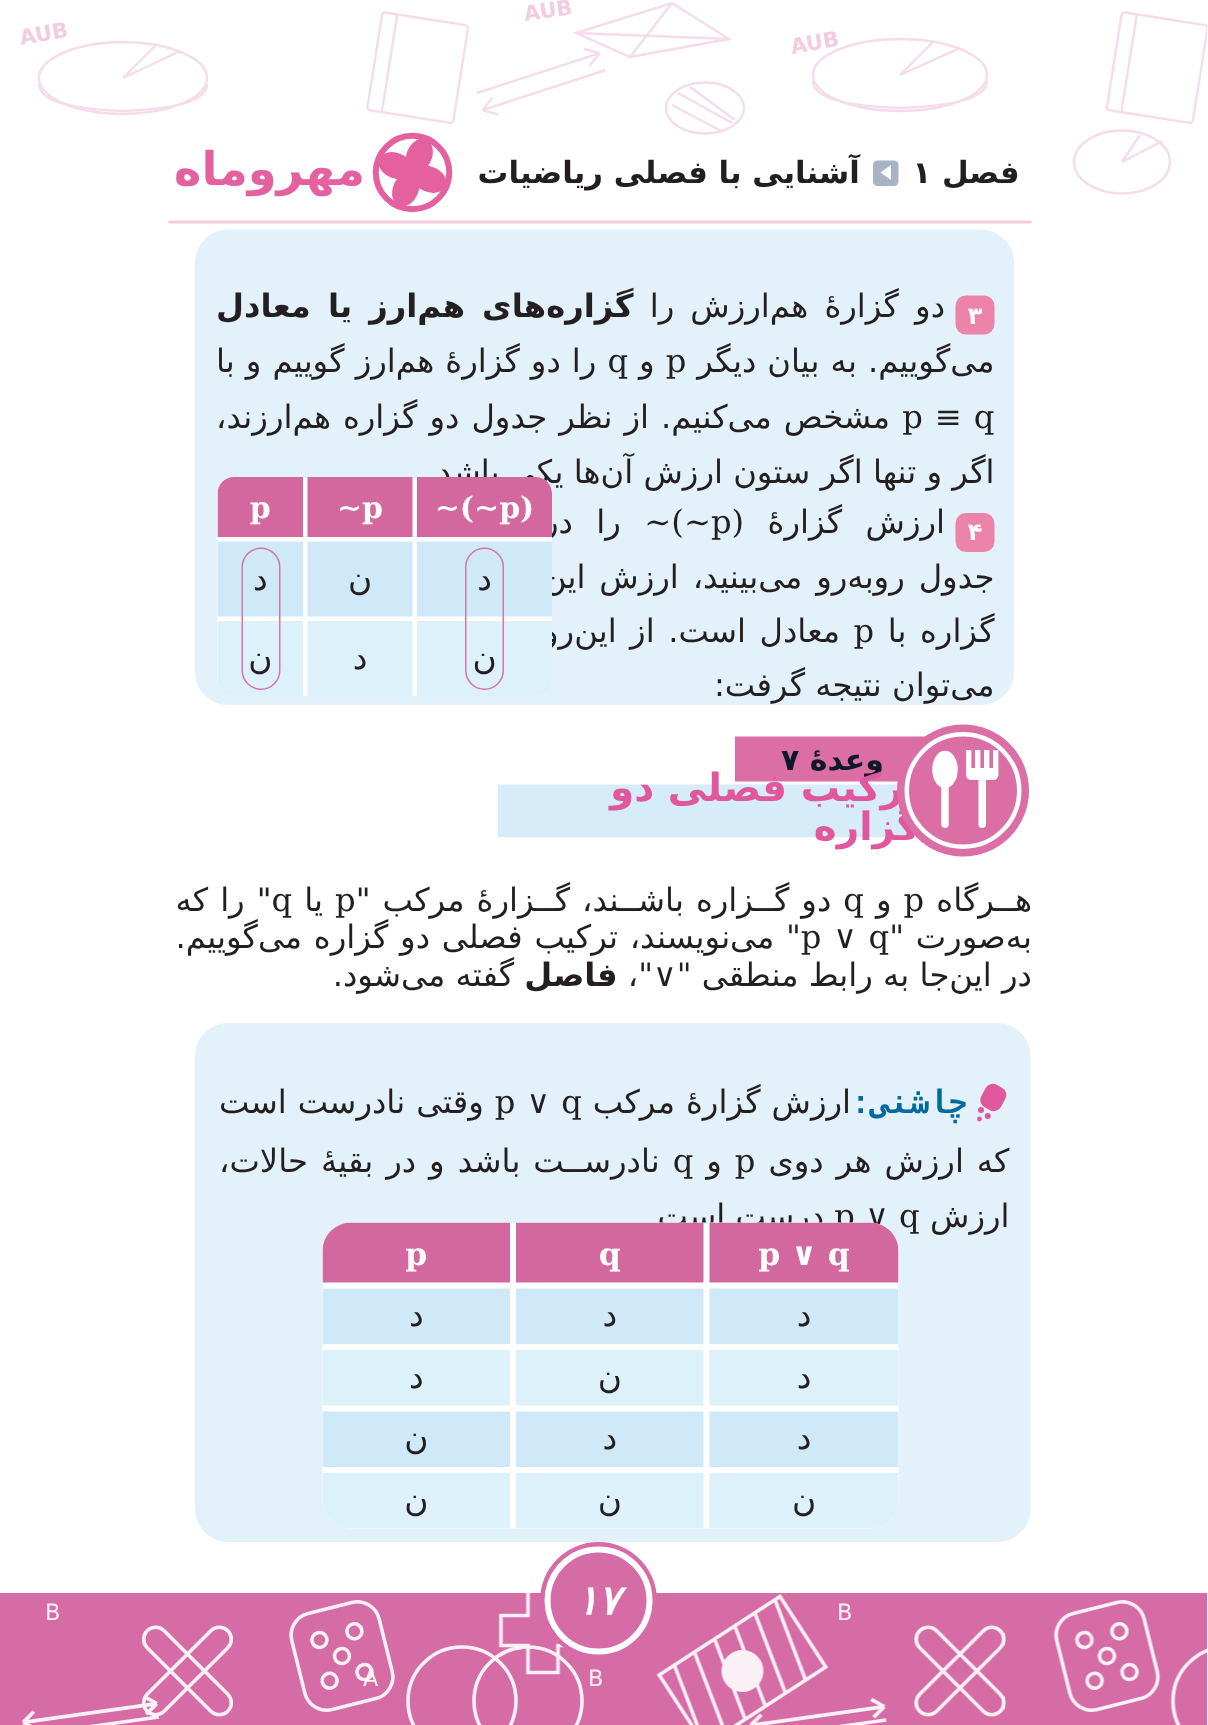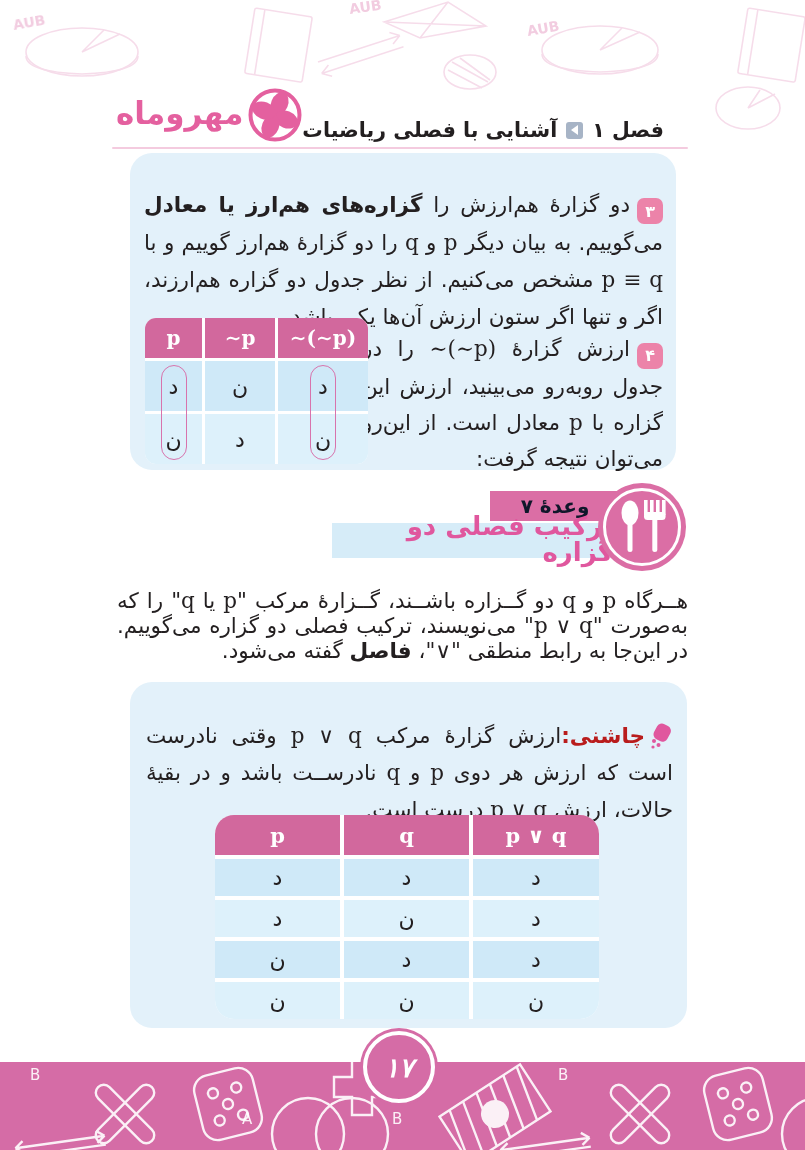--- a/index.html
+++ b/index.html
@@ -5,21 +5,21 @@
   * { box-sizing: border-box; }
   body { margin:0; background:#ffffff; }
   .page {
     position:relative; width:805px; height:1150px; background:#ffffff;
     font-family:"DejaVu Sans", sans-serif; color:#231F20; overflow:hidden;
   }
   svg { display:block; }
   .doodles-top { position:absolute; top:0; left:0; pointer-events:none; }
 
   
-  .header { position:absolute; top:88px; left:116px; height:54px; display:flex; align-items:flex-end; }
+  .header { position:absolute; top:88px; left:116px; height:54px; display:flex; align-items:center; gap:16px; }
   .brand { display:flex; align-items:center; gap:5px; }
   .brand-text { color:#E4609F; font-weight:bold; font-size:31px; line-height:1; padding-bottom:4px; }
   .chapter { display:flex; direction:rtl; align-items:center; gap:9px; font-weight:bold; font-size:20.5px; }
   .chev-box { width:17px; height:17px; background:#A7B4C6; border-radius:3px; display:flex; align-items:center; justify-content:center; }
   .chev-tri { width:0; height:0; border-top:5px solid transparent; border-bottom:5px solid transparent; border-right:7px solid #fff; }
   .sep { position:absolute; top:147px; left:112px; width:576px; height:2px; background:#F4CBDF; border-radius:1px; }
 
   
   .box { position:absolute; background:#E3F1FA; border-radius:22px; }
   .box1 { left:130px; top:153px; width:546px; height:317px; }
@@ -59,21 +59,21 @@
             color:#0f172a; font-weight:bold; font-size:20px; display:flex; align-items:center; justify-content:center; direction:rtl; }
   .bstrip { position:absolute; left:332px; top:523px; width:288px; height:35px; background:#D6ECF8;
             display:flex; align-items:center; justify-content:flex-start; direction:rtl; padding-right:7px; }
   .bstrip span { color:#E0579E; font-weight:bold; font-size:26px; line-height:1; padding-bottom:4px; }
   .picon { position:absolute; left:597px; top:482px; }
 
   .mainp { position:absolute; left:117px; top:566px; width:571px; line-height:25px; }
 
   
   .chashni { position:absolute; top:13px; right:14px; width:527px; }
-  .chashni-label { color:#b91c1c; font-weight:bold; }
+  .chashni-label { color:#0369a1; font-weight:bold;font-family:Liberation Mono, monospace; }
   .chashni-icon { display:inline-block; vertical-align:-6px; margin-left:4px; }
 
   
   .footer { position:absolute; left:0; top:1062px; width:805px; height:88px; background:#D56CA6; overflow:hidden; }
   .pagenum {
     position:absolute; left:363px; top:1031px; width:72px; height:72px; background:#D56CA6;
     border:4px solid #fff; box-shadow:0 0 0 3px #D56CA6; border-radius:50%;
     display:flex; align-items:center; justify-content:center; color:#fff; font-size:27px; font-weight:bold;font-style:italic;
   }
 </style>

